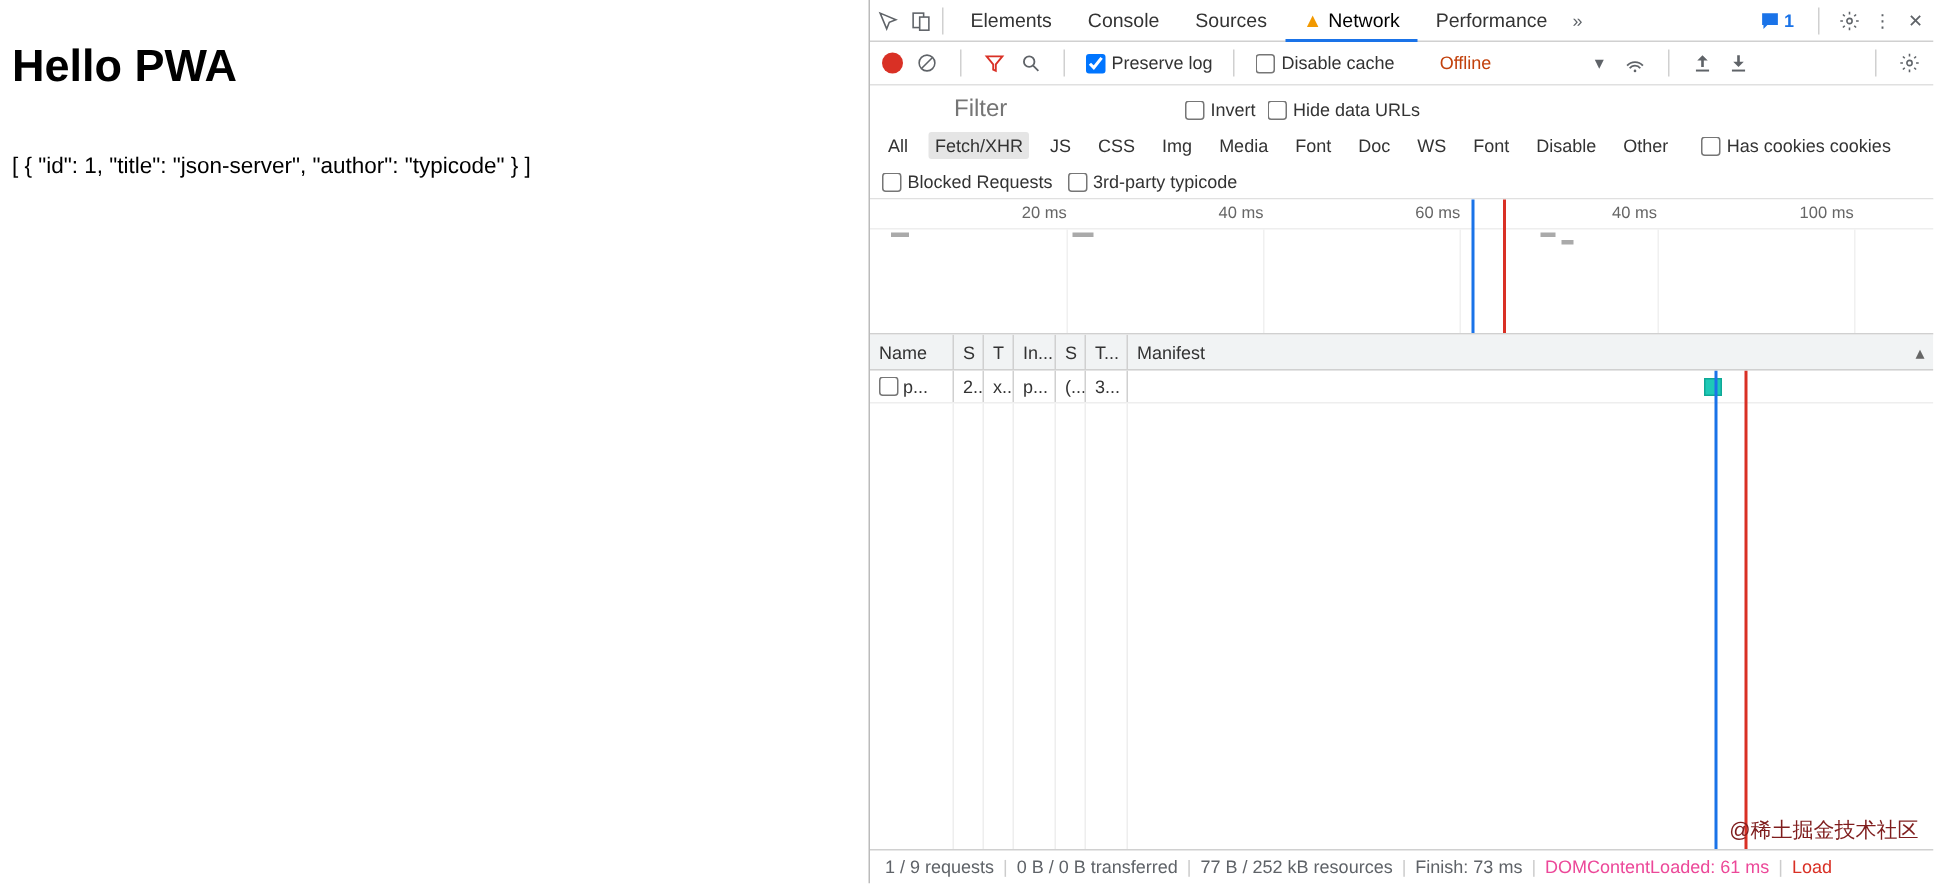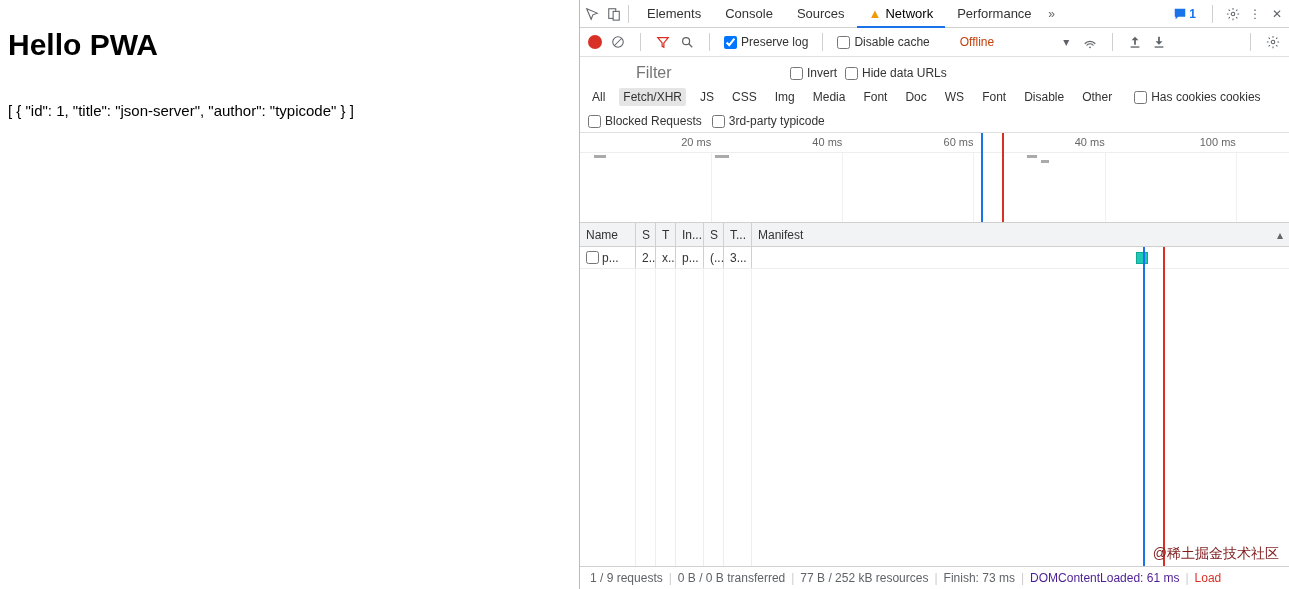--- a/index.html
+++ b/index.html
@@ -63,21 +63,21 @@
   .wf-lines { position: absolute; top: 0; bottom: 0; pointer-events: none; }
   .wf-dcl { width: 2px; background: #1a73e8; position: absolute; top: 0; bottom: 0; }
   .wf-load { width: 2px; background: #d93025; position: absolute; top: 0; bottom: 0; }
   .wf-bar { position: absolute; height: 12px; background: #1ec9b7; top: 5px; border: 1px solid #0fa896; }
   .col-lines { position: absolute; top: 22px; bottom: 0; left: 0; width: 172px; display: flex; pointer-events: none; }
   .col-lines div { border-right: 1px solid #eee; height: 100%; }
 
   
   .status { height: 22px; display: flex; align-items: center; padding: 0 10px; font-size: 12px; color: #5f6368; gap: 6px; white-space: nowrap; overflow: hidden; }
   .status .s-sep { color: #ccc; }
-  .status .dcl-txt { color: #4c1d95; }
+  .status .dcl-txt { color: #ec4899; }
   .status .load-txt { color: #d93025; }
 
   .watermark { position: absolute; right: 10px; bottom: 26px; color: #7f1d1d; font-size: 14px; pointer-events: none; }
   .warn-tri { color: #f29900; }
 </style>
 </head>
 <body>
 
 <div class="page">
   <h1>Hello PWA</h1>

